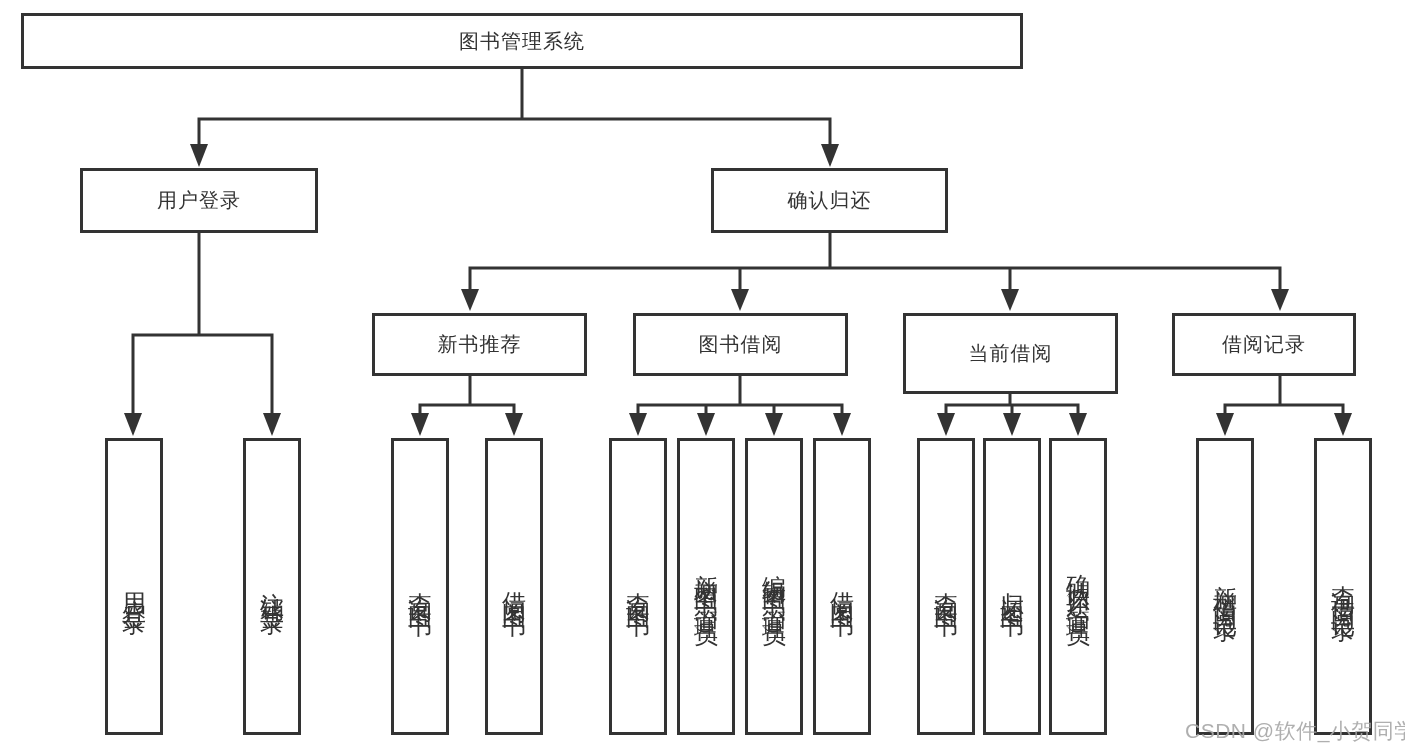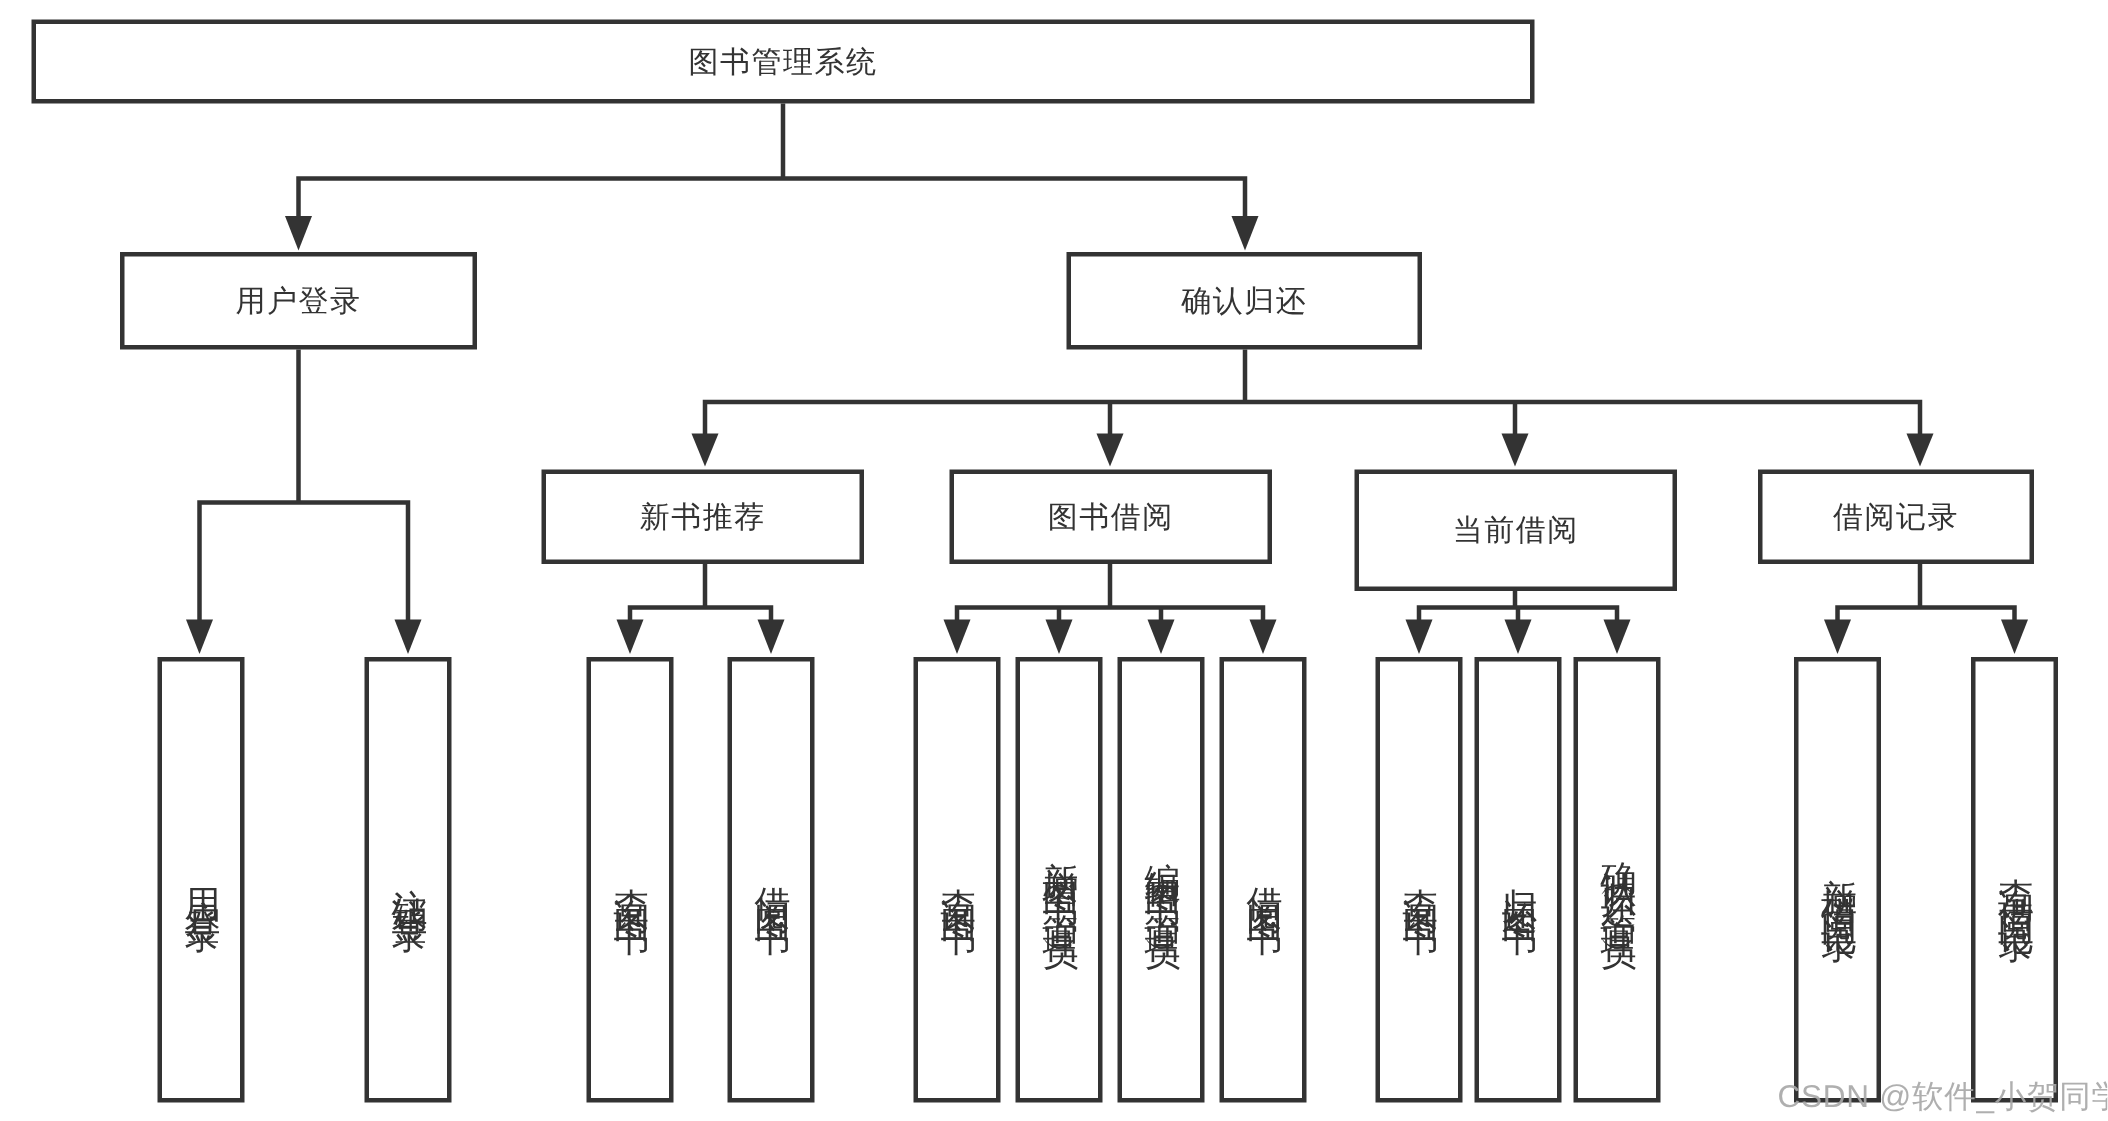--- a/index.html
+++ b/index.html
@@ -102,21 +102,21 @@
     <span>图书管理系统</span>
   </div>
 
   <div class="box" style="left:80px;top:168px;width:238px;height:65px;">
     <span>用户登录</span>
   </div>
   <div class="box" style="left:711px;top:168px;width:237px;height:65px;">
     <span>确认归还</span>
   </div>
 
-  <div class="box" style="left:361px;top:313px;width:215px;height:63px;">
+  <div class="box" style="left:372px;top:313px;width:215px;height:63px;">
     <span>新书推荐</span>
   </div>
   <div class="box" style="left:633px;top:313px;width:215px;height:63px;">
     <span>图书借阅</span>
   </div>
   <div class="box" style="left:903px;top:313px;width:215px;height:81px;">
     <span>当前借阅</span>
   </div>
   <div class="box" style="left:1172px;top:313px;width:184px;height:63px;">
     <span>借阅记录</span>

